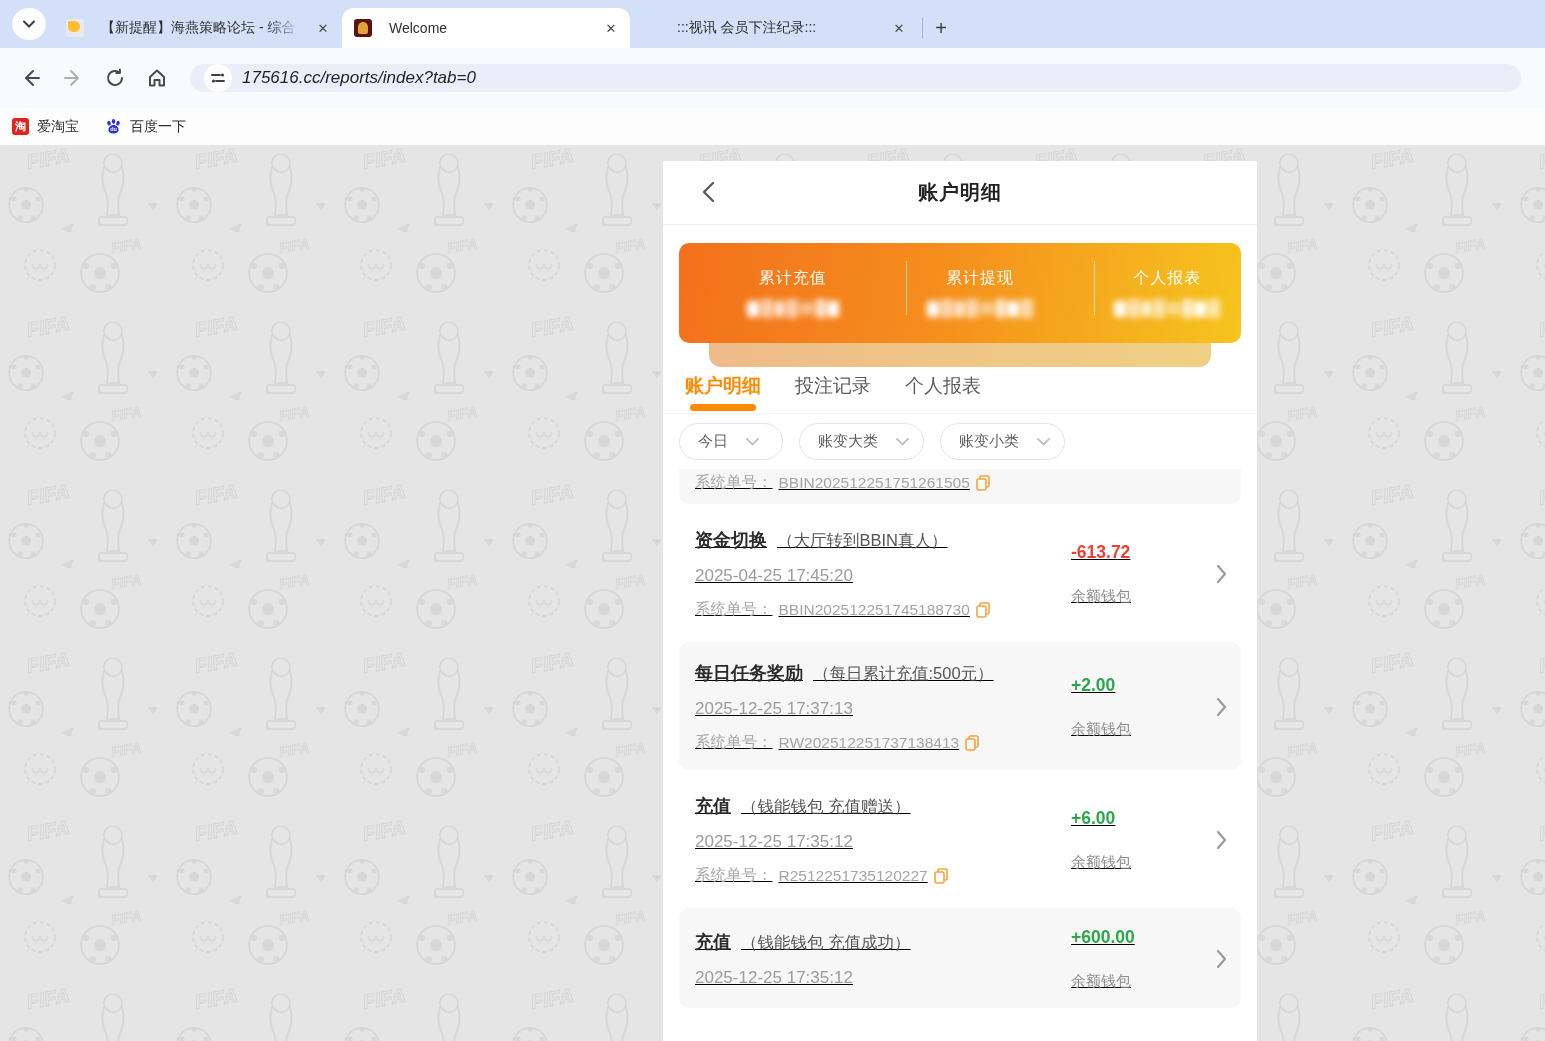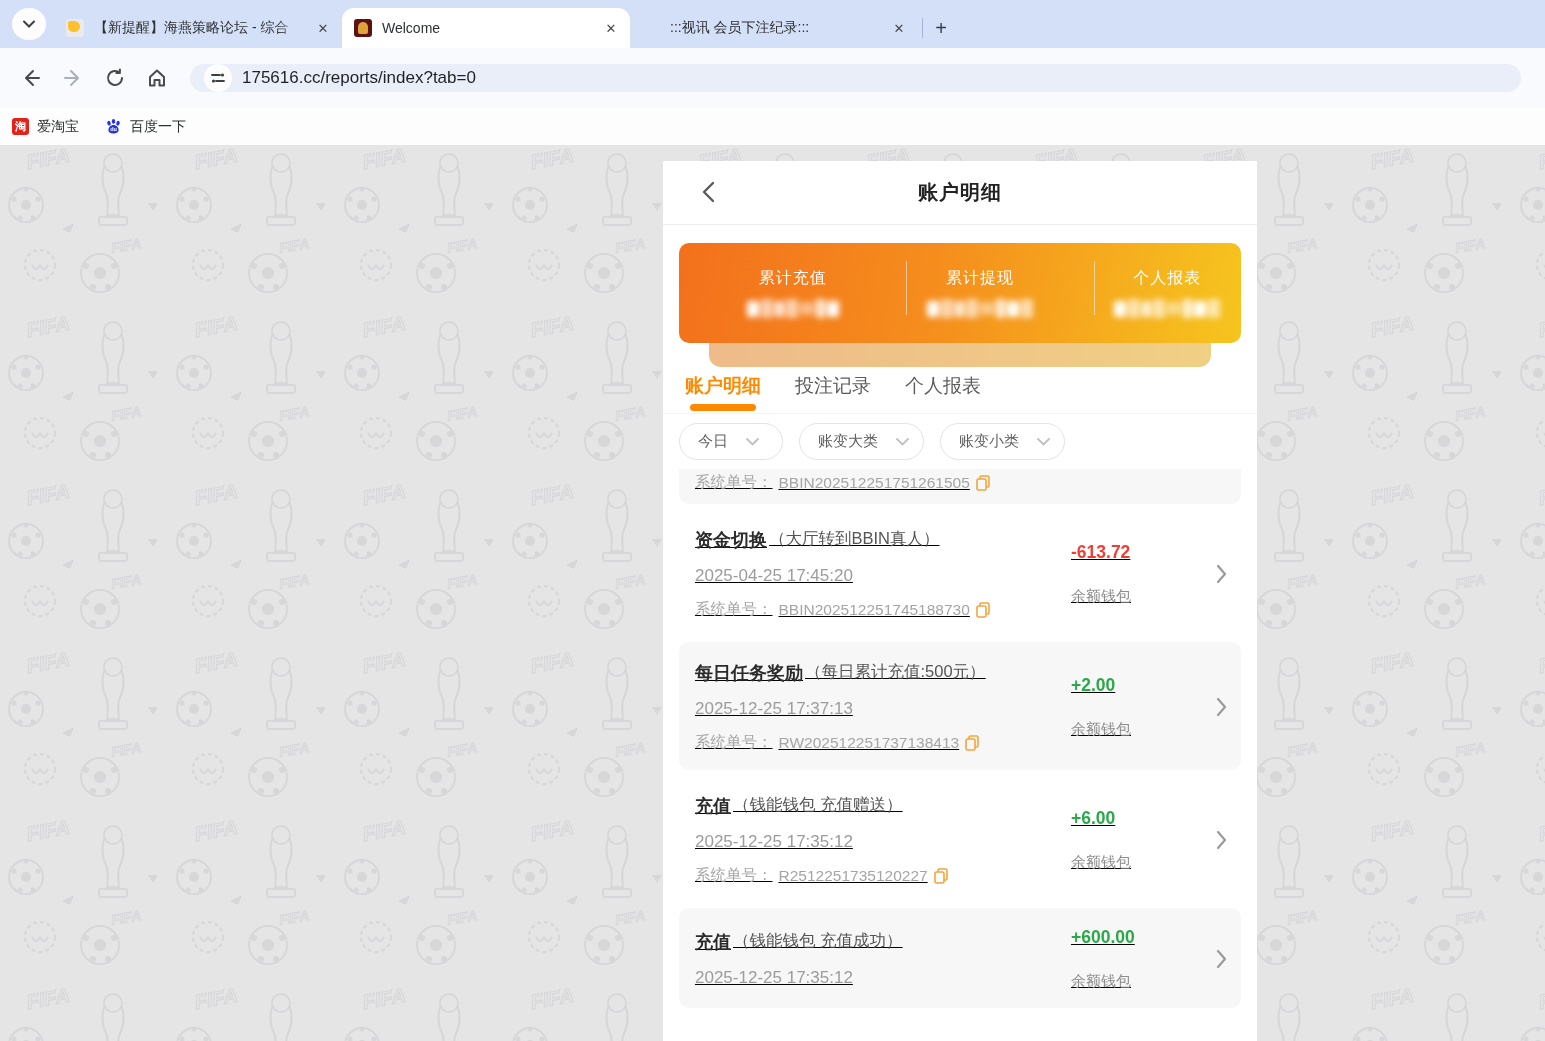--- a/index.html
+++ b/index.html
@@ -4,21 +4,21 @@
 <style>
   * { margin:0; padding:0; box-sizing:border-box; }
   html,body { width:1545px; height:1041px; overflow:hidden;
     font-family:"Liberation Sans","DejaVu Sans",sans-serif; }
 
   
   .tabstrip { height:48px; background:#d3e0f7; display:flex; align-items:flex-end; position:relative; }
   .tab-search { width:34px; height:32px; margin:0 8px 8px 12px; background:#fdfdfe; border-radius:16px;
     display:flex; align-items:center; justify-content:center; color:#444; }
   .tab { height:40px; display:flex; align-items:center; padding:0 10px 0 12px; width:288px;
-    color:#2e3033; font-size:14px; position:relative; }
+    color:#2e3033; font-size:14px; position:relative;gap:7px; }
   .tab.active { background:#fff; border-radius:12px 12px 0 0; }
   .tab .favicon { width:18px; height:18px; margin-right:10px; flex:0 0 auto; border-radius:3px; position:relative; }
   .fav-forum { background:#e8eaee; }
   .fav-forum::after { content:""; position:absolute; left:2px; top:2px; width:12px; height:11px;
     background:#ffc02e; border-radius:2px 6px 6px 6px; }
   .fav-casino { background:#5d1212; }
   .fav-casino::after { content:""; position:absolute; left:4px; top:3px; width:10px; height:12px;
     background:#e0a33c; border-radius:5px 5px 2px 2px; }
   .fav-globe { width:17px; height:17px; border-radius:50%; background:#6a6d72; position:relative; }
   .fav-globe::after { content:""; position:absolute; left:3px; top:1px; width:9px; height:13px;
@@ -27,21 +27,21 @@
   .tab-close { width:18px; height:18px; border-radius:50%; display:flex; align-items:center; justify-content:center;
     color:#45484d; font-size:13px; margin-left:6px; }
   .tab-divider { width:1px; height:20px; background:#9fb4d8; margin:0 4px 10px 4px; }
   .new-tab { width:28px; height:28px; margin-bottom:6px; display:flex; align-items:center; justify-content:center;
     color:#3a3d42; font-size:20px; border-radius:50%; }
 
   .toolbar { height:60px; background:#f8fafd; display:flex; align-items:center; padding:0 10px; }
   .nav-btn { width:42px; height:42px; border-radius:50%; display:flex; align-items:center; justify-content:center; }
   .nav-btn svg { display:block; }
   .omnibox { flex:1; height:28px; margin:0 14px 0 12px; background:#e9eef8; border-radius:20px;
-    display:flex; align-items:center; padding:0 14px; }
+    display:flex; align-items:center; padding:0 14px;font-style:italic; }
   .site-info { width:28px; height:28px; border-radius:50%; background:#fdfdfe; display:flex; align-items:center;
     justify-content:center; margin-right:10px; }
   .url-text { font-size:17px; color:#1f2125; }
 
   .bookmarks { height:37px; background:#fdfdfe; display:flex; align-items:center; padding:0 12px; }
   .bookmark { display:flex; align-items:center; margin-right:26px; font-size:14px; color:#2e3033; }
   .bm-icon { width:17px; height:17px; margin-right:8px; border-radius:3px; display:flex; align-items:center;
     justify-content:center; font-size:12px; font-weight:bold; color:#fff; }
   .bm-taobao { background:#e2231a; font-size:11px; }
   .bm-baidu { background:transparent; position:relative; }
@@ -88,21 +88,21 @@
   .filter-pill { height:37px; border:1px solid #e3e3e3; border-radius:19px; display:flex; align-items:center;
     padding:0 14px 0 18px; font-size:15px; color:#5f5f5f; background:#fff; }
   .filter-pill .chev { margin-left:18px; color:#c0c0c0; display:flex; }
 
   .rec-list { flex:1; padding:0 16px; overflow:hidden; position:relative; z-index:1;text-decoration:underline; }
   .record { display:flex; align-items:center; padding:19px 14px 17px 16px; position:relative; }
   .record.gray { background:#f7f7f8; border-radius:10px; margin:5px 0; }
   .record.partial { height:35px; overflow:hidden; padding:0 14px 0 16px; margin-top:0; border-radius:0 0 10px 10px; }
   .record.partial .rec-order { margin-top:-8px; }
   .rec-left { flex:1; min-width:0; }
-  .rec-title-line { display:flex; align-items:flex-start; gap:2px; }
+  .rec-title-line { display:flex; align-items:flex-end; gap:10px; }
   .rec-title { font-size:18px; font-weight:bold; color:#2b2b2b; }
   .rec-note { font-size:16.5px; color:#555; }
   .rec-time { font-size:17px; color:#9c9c9c; margin-top:14px; }
   .rec-order { font-size:15.5px; color:#a5a5a5; margin-top:13px; display:flex; align-items:center; gap:6px; }
   .rec-right { width:130px; display:flex; flex-direction:column; align-items:flex-start; gap:24px; flex:0 0 auto; }
   .rec-amount { font-size:17.5px; font-weight:bold; }
   .rec-amount.neg { color:#ee3f35; }
   .rec-amount.pos { color:#2ba84a; }
   .rec-wallet { font-size:15px; color:#8d8d8d; }
   .rec-chevron { width:26px; color:#9a9a9a; display:flex; justify-content:flex-end; flex:0 0 auto; }

